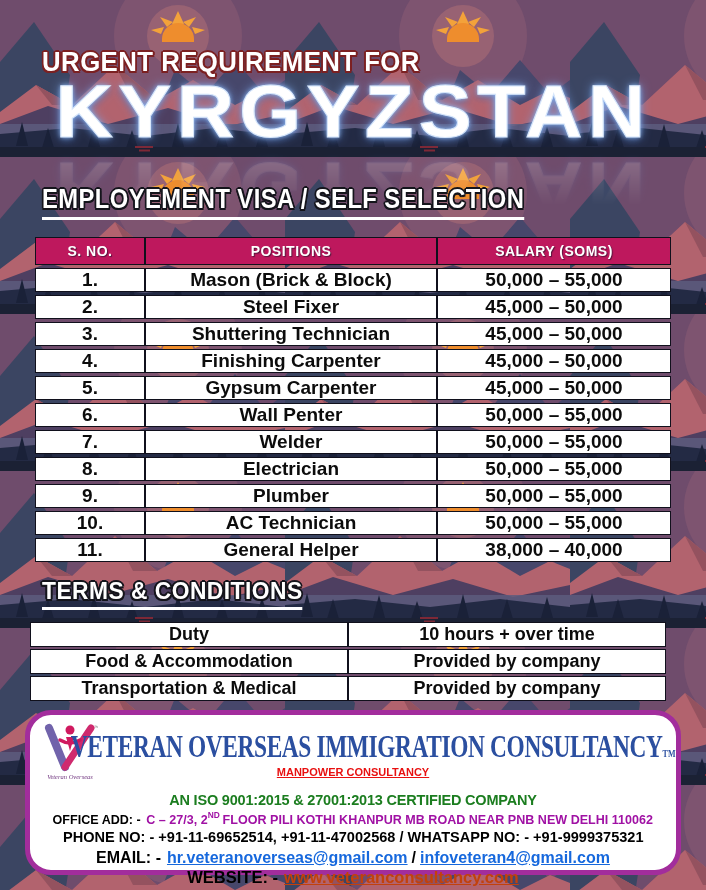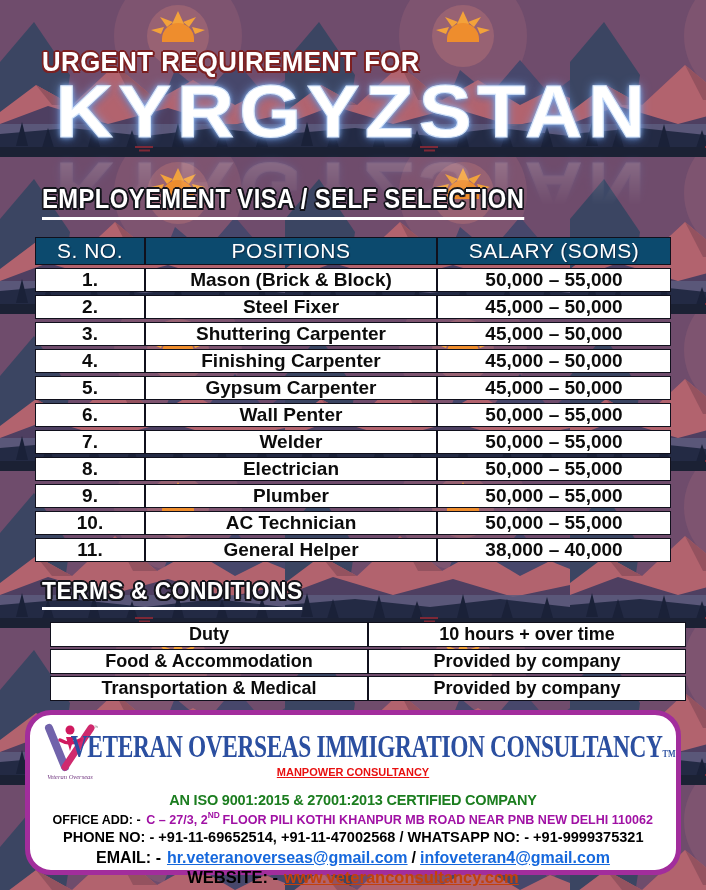--- a/index.html
+++ b/index.html
@@ -44,29 +44,29 @@
     transform:scaleX(.95);transform-origin:left center;
     border-bottom:3px solid #fff;padding-bottom:2px;
     text-shadow:2px 0 0 #15151c,-2px 0 0 #15151c,0 2px 0 #15151c,0 -2px 0 #15151c,
                 1.5px 1.5px 0 #15151c,-1.5px 1.5px 0 #15151c,1.5px -1.5px 0 #15151c,-1.5px -1.5px 0 #15151c;
   }
 
   
   table{position:absolute;border-collapse:separate;border-spacing:0 3px;}
   .jobs{left:35px;top:234px;width:636px;}
   .jobs th{
-    background:#0c4a6e;color:#fff;font-size:21px;font-weight:normal;
+    background:#be185d;color:#fff;font-size:14px;font-weight:bold;
     border:1.5px solid #10101c;height:24px;letter-spacing:.5px;
     text-shadow:1px 1px 1px rgba(20,20,40,.6);
   }
   .jobs td{
     background:#fff;color:#0c0c0c;font-size:19px;font-weight:bold;
     border:1.5px solid #10101c;height:21px;text-align:center;padding:0 4px;
   }
-  .terms-table{left:50px;top:620px;width:636px;border-spacing:0 2px;}
+  .terms-table{left:30px;top:620px;width:636px;border-spacing:0 2px;}
   .terms-table td{
     background:#fff;color:#0c0c0c;font-size:18px;font-weight:bold;
     border:1.5px solid #10101c;height:19px;text-align:center;padding:1px 4px;
   }
 
   
   .card{
     position:absolute;left:25px;top:710px;width:646px;height:140px;
     background:#fff;border:5px solid #a22d9c;border-radius:26px;
     display:flex;flex-direction:column;align-items:center;padding-top:15px;
@@ -178,21 +178,21 @@
           <td>Mason (Brick &amp; Block)</td>
           <td>50,000 – 55,000</td>
         </tr>
       <tr>
           <td>2.</td>
           <td>Steel Fixer</td>
           <td>45,000 – 50,000</td>
         </tr>
       <tr>
           <td>3.</td>
-          <td>Shuttering Carpenter</td>
+          <td>Shuttering Technician</td>
           <td>45,000 – 50,000</td>
         </tr>
       <tr>
           <td>4.</td>
           <td>Finishing Carpenter</td>
           <td>45,000 – 50,000</td>
         </tr>
       <tr>
           <td>5.</td>
           <td>Gypsum Carpenter</td>

